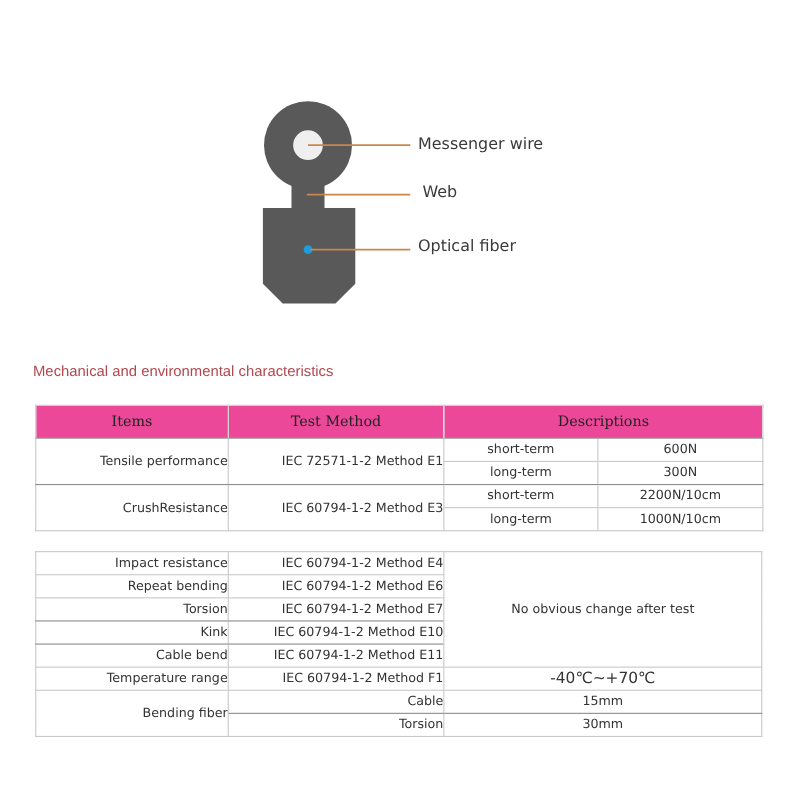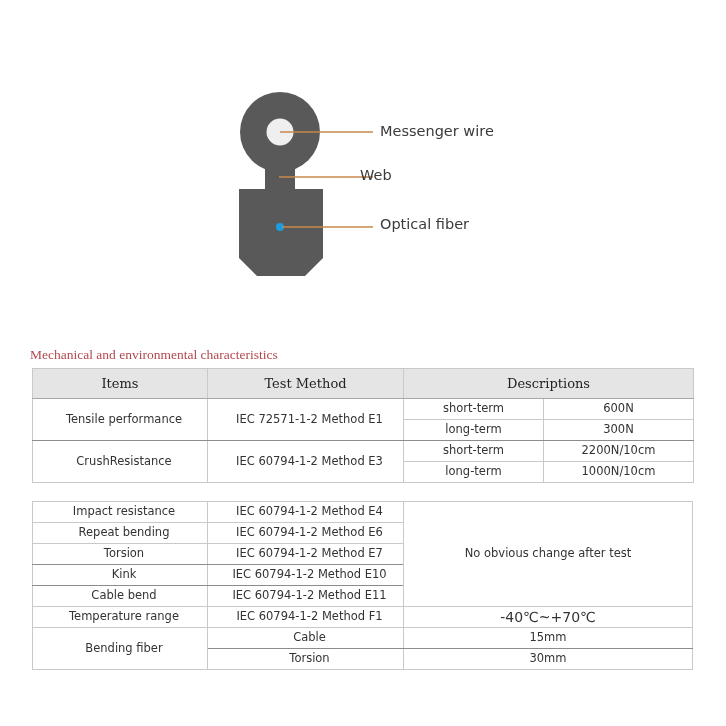--- a/index.html
+++ b/index.html
@@ -7,32 +7,32 @@
          font-family: "DejaVu Sans", "Liberation Sans", sans-serif; color: #333; }
 
   
   .diagram { position: absolute; left: 0; top: 0; width: 594px; height: 300px; text-align: right; }
   .diagram svg { position: absolute; left: 0; top: 0; }
   .callout { position: absolute; font-size: 14.5px; color: #3a3a3a; line-height: 1;
              font-family: "DejaVu Sans", sans-serif; }
 
   
   .section-title { position: absolute; left: 30px; top: 331px; font-size: 13.5px;
-                   color: #b2484f; font-family: Liberation Serif, serif; line-height: 1; margin-top: 17px; }
+                   color: #b2484f; font-family: Liberation Sans, sans-serif; line-height: 1; }
 
   
   table { position: absolute; border-collapse: collapse; table-layout: fixed; }
   td, th { border: 1px solid #c9c9c9; padding: 0; font-size: 11.5px; color: #333;
            font-weight: normal; line-height: 1; overflow: hidden; white-space: nowrap; }
   .t1 { left: 32px; top: 368px; width: 661px; border: 1px solid #8c8c8c; }
-  .t1 th { background: #e5e5e5; height: 29px; font-family: "DejaVu Serif", "Liberation Serif", serif;
+  .t1 th { background: #ec4899; height: 29px; font-family: "DejaVu Serif", "Liberation Serif", serif;
            font-size: 13px; color: #222; border-bottom: 1px solid #a8a8a8; }
   .t1 td { height: 20px; }
   .t1 tr.grp-end td { border-bottom: 1px solid #8c8c8c; }
-  .left { text-align: center; padding-left: 8px; }
+  .left { text-align: right; padding-left: 8px; }
   .center { text-align: center; }
   .t2 { left: 32px; top: 501px; width: 660px; border: 1px solid #9a9a9a; }
   .t2 td { height: 20px; }
   .t2 .dark-b { border-bottom: 1px solid #8c8c8c; margin-left: 20px; }
   .temp { font-size: 14px; }
 </style>
 </head>
 <body>
 
 <div class="diagram">
@@ -42,21 +42,21 @@
       <rect x="265" y="165" width="30" height="28" fill="#5a595a"></rect>
       <polygon points="239,189 323,189 323,258 305,276 257,276 239,258" fill="#5a595a"></polygon>
     </g>
     <circle cx="280" cy="132" r="13.5" fill="#efefef"></circle>
     <circle cx="280" cy="227" r="4" fill="#1a9ee0"></circle>
     <line x1="280" y1="132" x2="373" y2="132" stroke="#c8874b" stroke-width="1.6"></line>
     <line x1="279" y1="177" x2="373" y2="177" stroke="#c8874b" stroke-width="1.6"></line>
     <line x1="282" y1="227" x2="373" y2="227" stroke="#c8874b" stroke-width="1.6"></line>
   </svg>
   <span class="callout" style="left:380px; top:124px;">Messenger wire</span>
-  <span class="callout" style="left:360px; top:168px;">Web</span>
+  <span class="callout" style="left:384px; top:168px;">Web</span>
   <span class="callout" style="left:380px; top:217px;">Optical fiber</span>
 </div>
 
 <div class="section-title">Mechanical and environmental characteristics</div>
 
 <table class="t1">
   <colgroup>
     <col style="width:175px">
       <col style="width:196px">
       <col style="width:140px">

